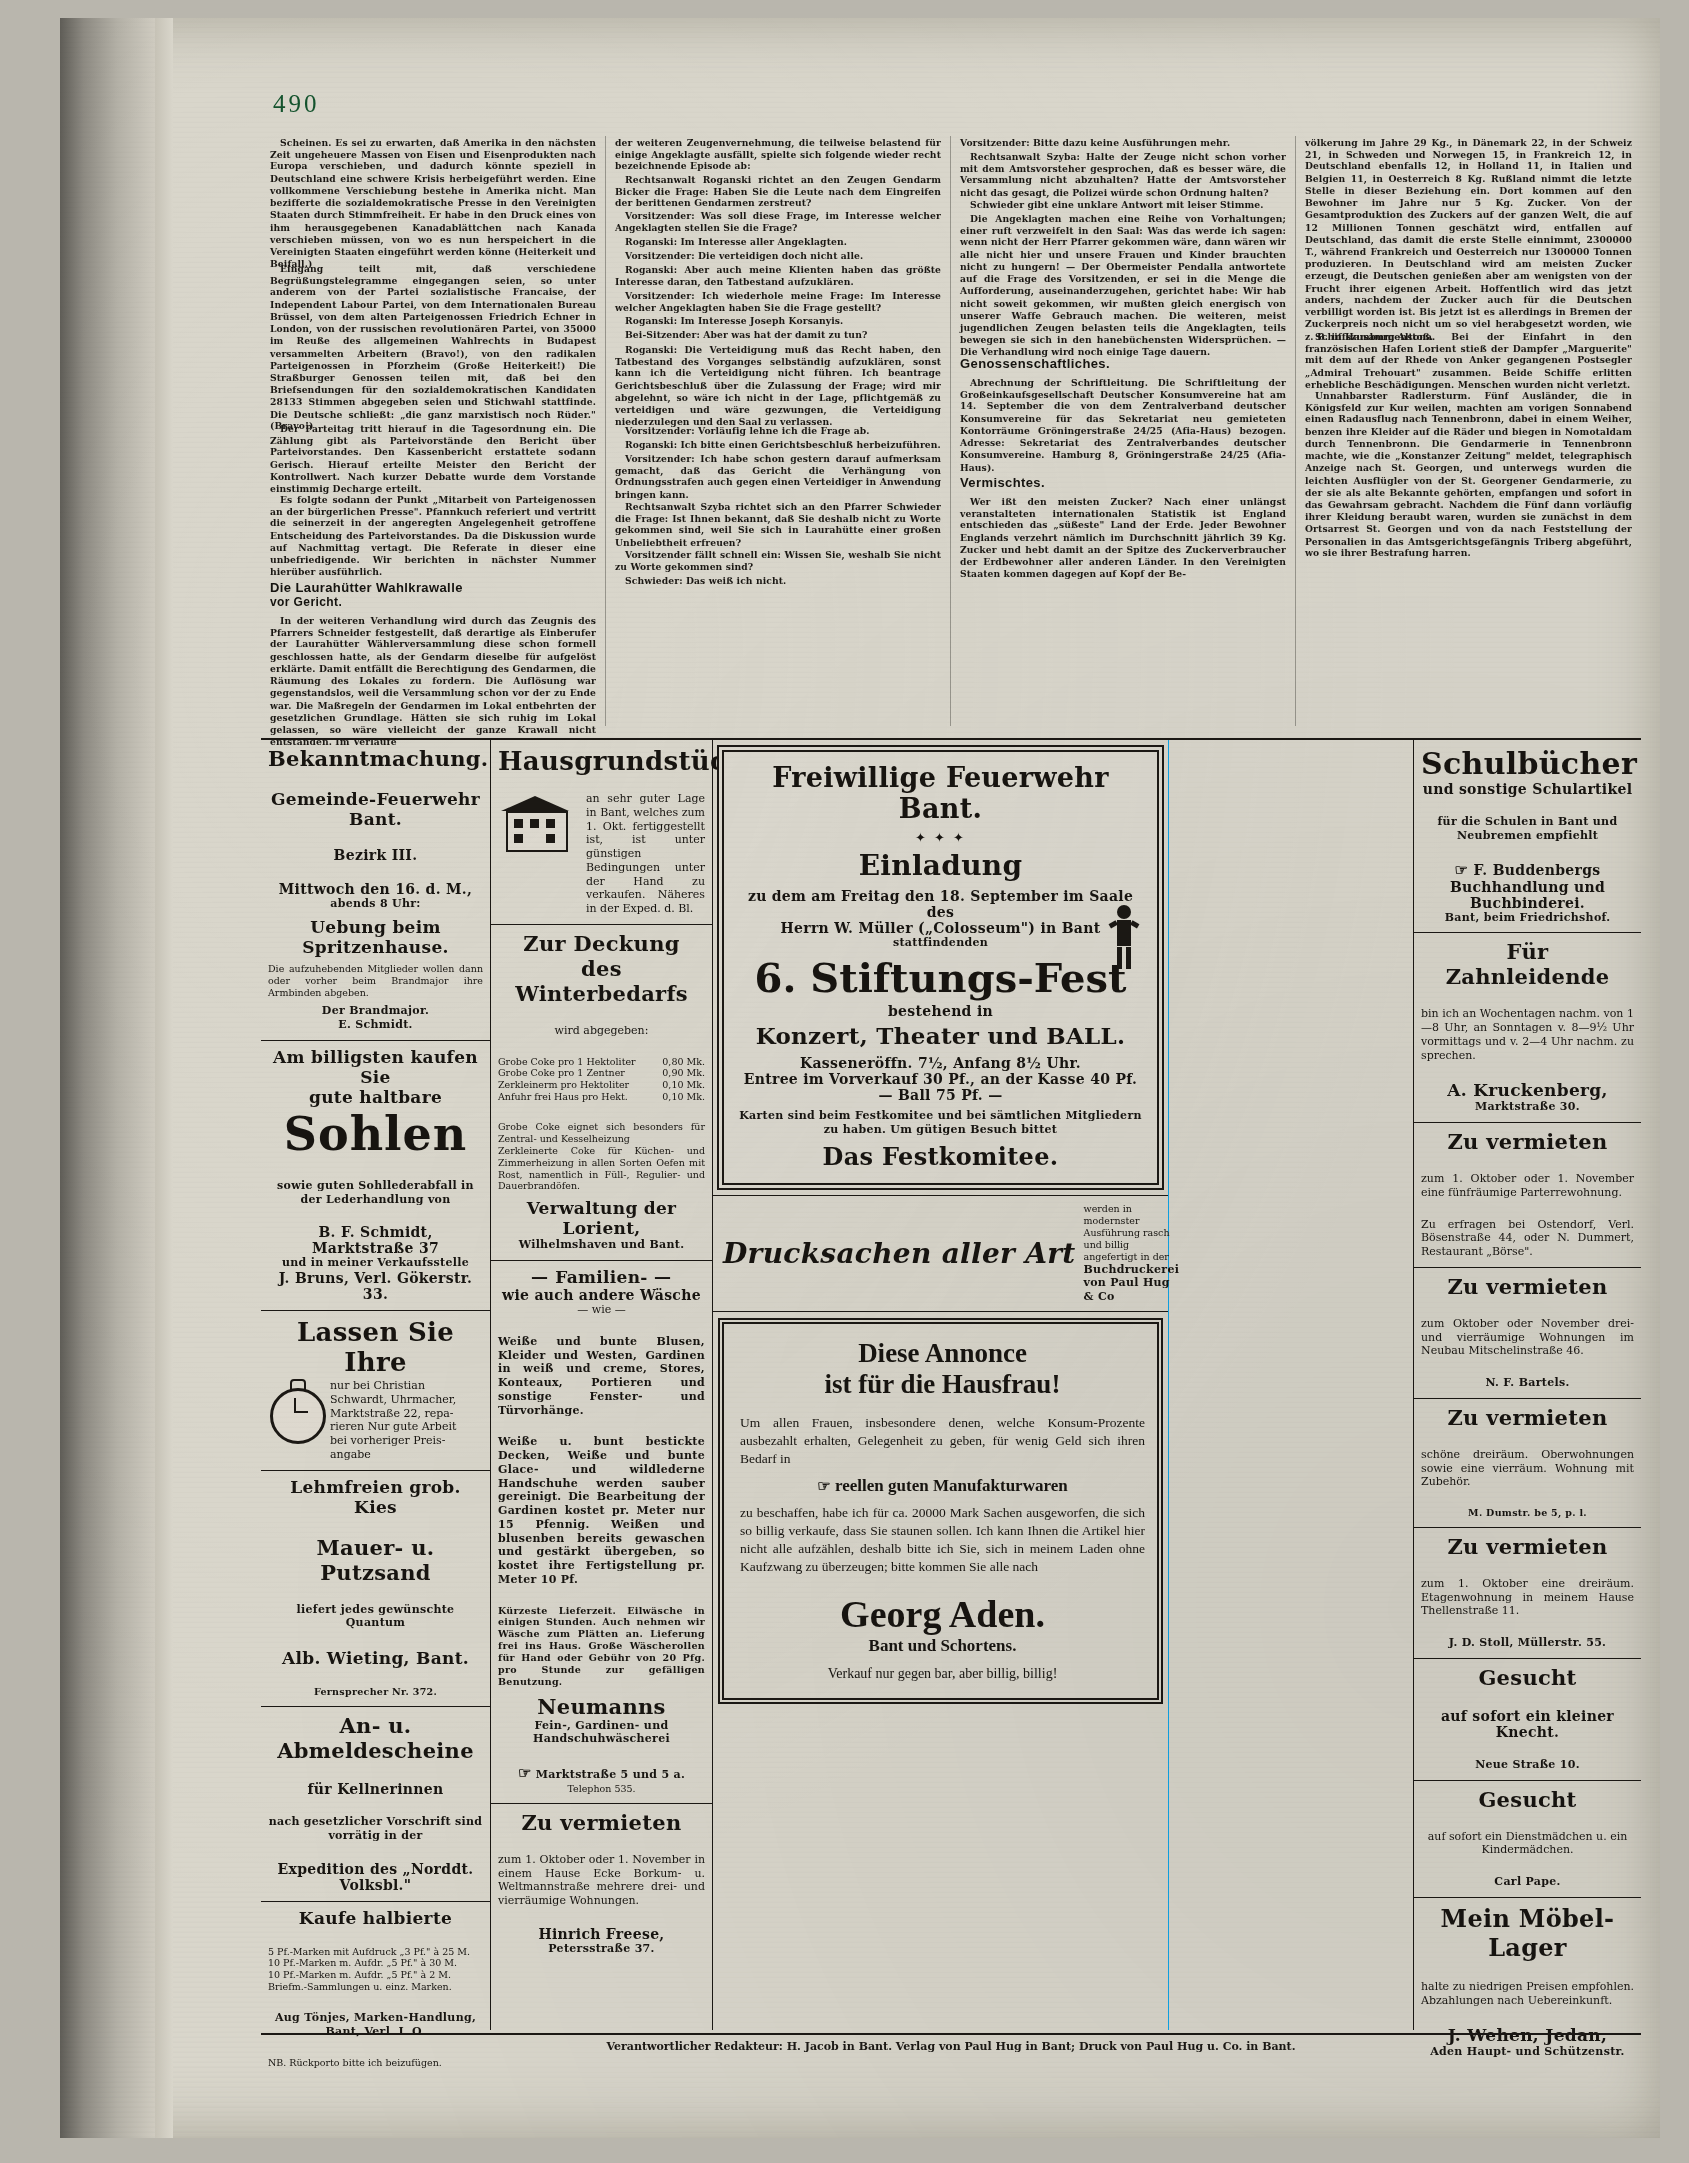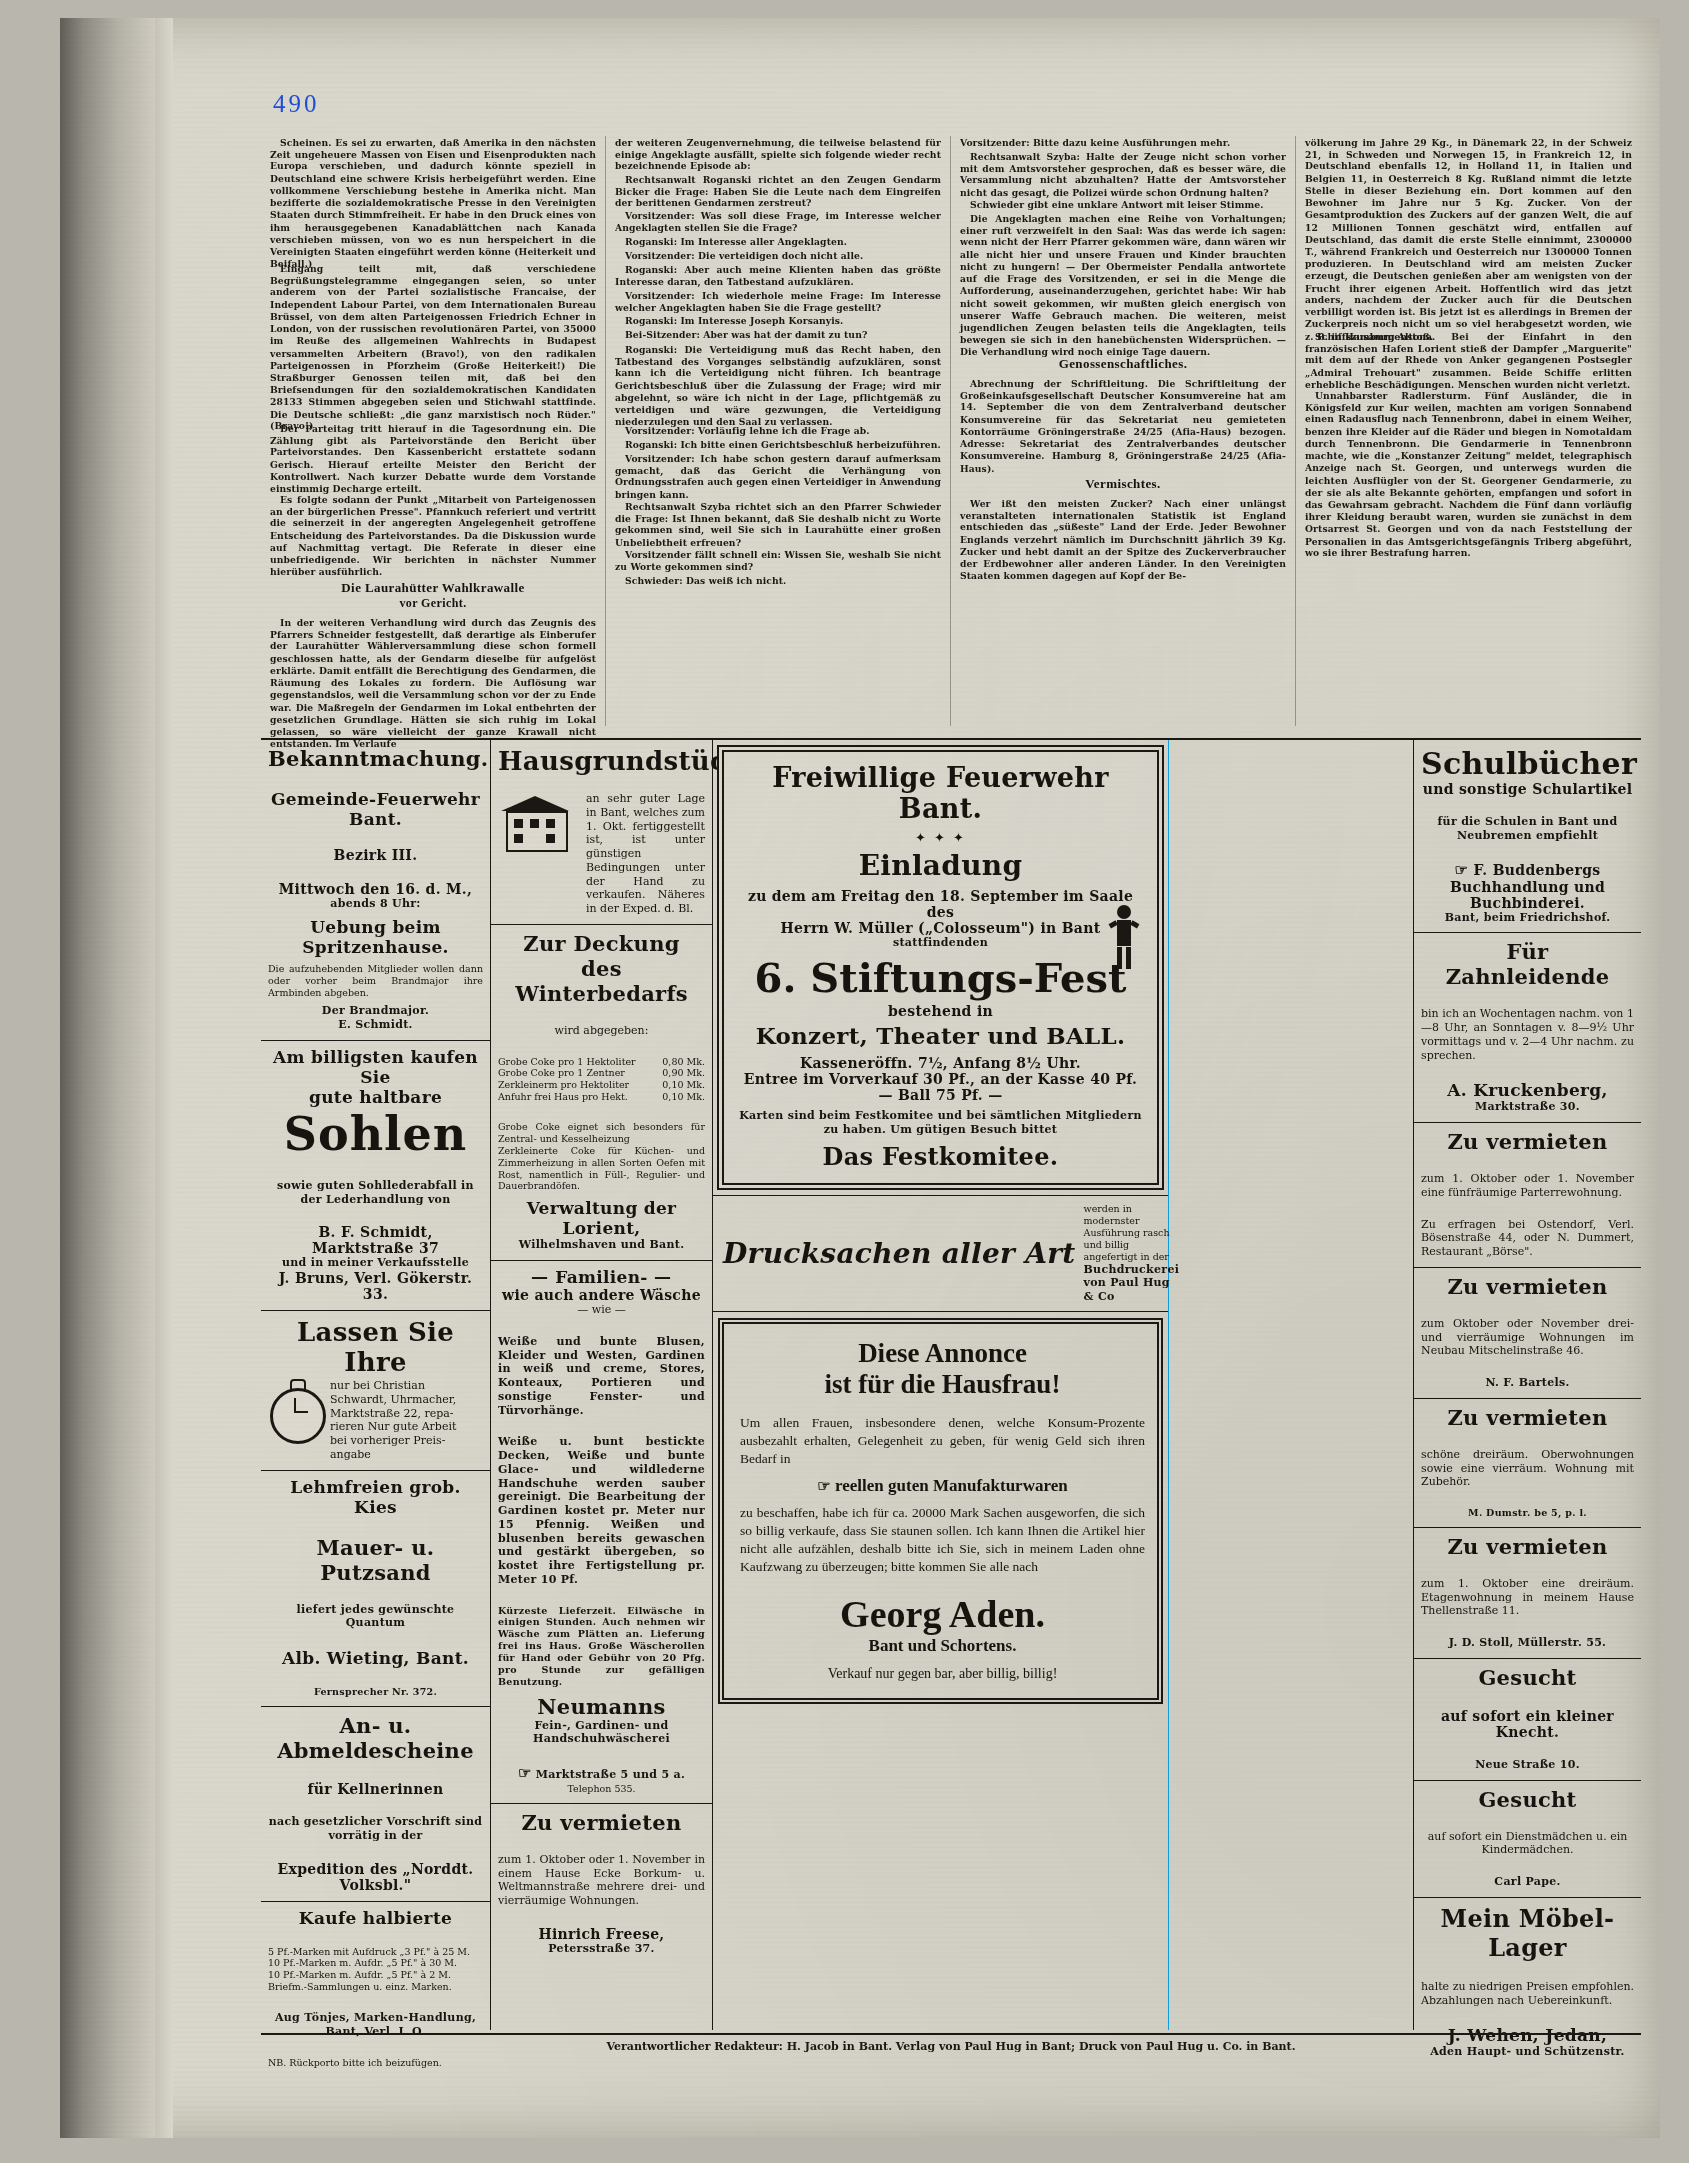--- a/index.html
+++ b/index.html
@@ -58,21 +58,21 @@
     height: 1990px;
     color: #15130f;
   }
   .folio {
     position: absolute;
     left: 18px;
     top: 12px;
     font-family: "Liberation Serif", serif;
     font-size: 25px;
     letter-spacing: 3px;
-    color: #1d4ed8;
+    color: #14532d;
     text-align: center;
   }
 
   
   .news {
     position: absolute;
     left: 6px;
     top: 58px;
     width: 1380px;
     height: 590px;
@@ -94,25 +94,25 @@
     text-indent: 10px;
     font-family: "DejaVu Serif", serif;
     font-weight: 600;
     color: #1b1814;
     transform: scaleY(1.08);
     transform-origin: top left;
     letter-spacing: .1px;
   }
   .newscol p.noind { text-indent: 0; }
   .subhead {
-    text-align: center;
+    text-align: left;
     font-size: 13px;
     font-weight: bold;
     margin: 9px 0 5px 0;
-    font-family: Liberation Serif, serif;
+    font-family: Liberation Sans, sans-serif;
     letter-spacing: .4px;
   }
   .subhead small { display:block; font-size: 12px; }
 
   
   .ads {
     position: absolute;
     left: 6px;
     top: 660px;
     width: 1380px;

